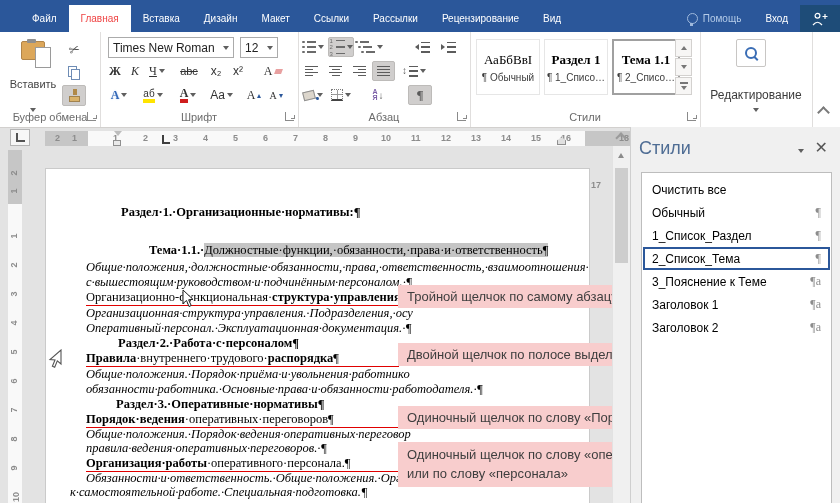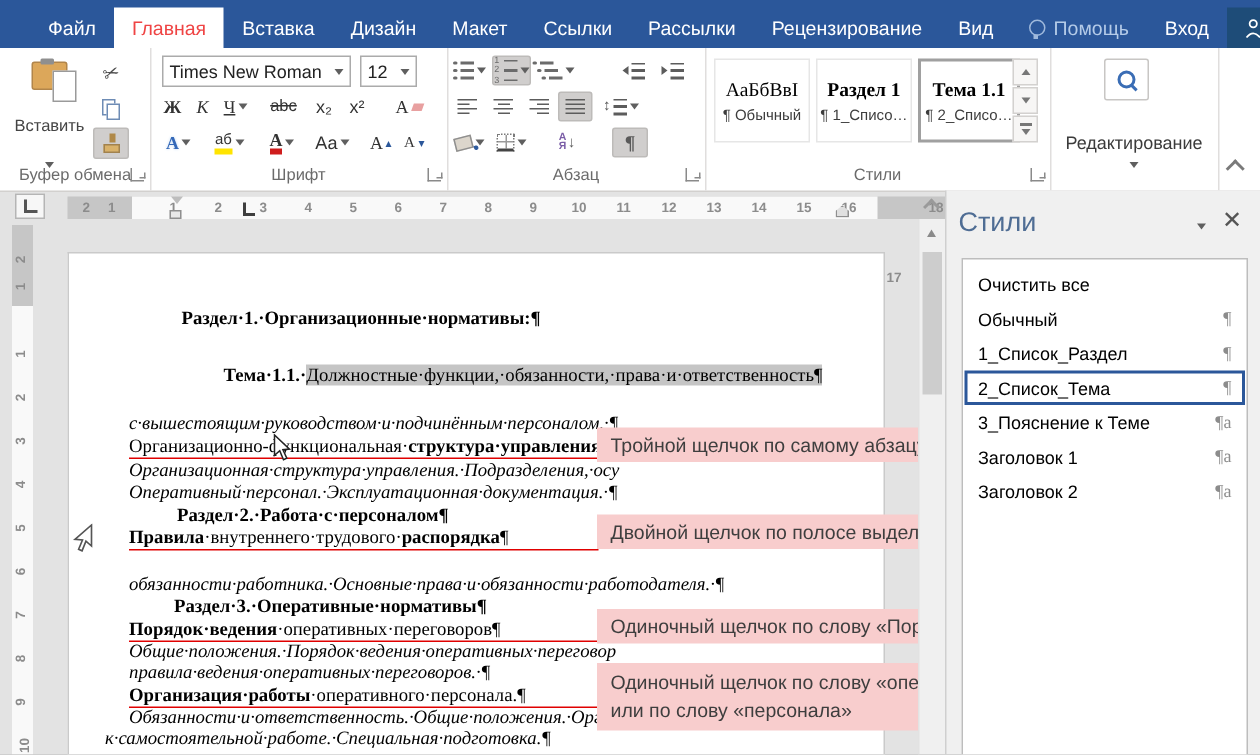--- a/index.html
+++ b/index.html
@@ -1,21 +1,21 @@
 <!DOCTYPE html>
 <html><head>
 <meta charset="utf-8">
 <style>
   html,body{margin:0;padding:0;background:#bfbfbf;}
   .screen{position:relative;width:840px;height:503px;background:#e3e3e3;overflow:hidden;
           font-family:"Liberation Sans",sans-serif;-webkit-font-smoothing:antialiased;}
 
   
   .tabbar{position:absolute;top:0;left:0;right:0;height:32px;background:#2b579a;display:flex;align-items:flex-end;}
-  .tab{height:27px;display:flex;align-items:center;padding:0 12px;color:#fff;font-size:13px;cursor:default;white-space:nowrap;}
+  .tab{height:27px;display:flex;align-items:center;padding:0 12px;color:#fff;font-size:10px;cursor:default;white-space:nowrap;}
   .tab.file{margin-left:20px;}
   .tab.active{background:#fff;color:#ef4444;}
   .tab-right{margin-left:auto;display:flex;align-items:flex-end;}
   .tab.help{color:#b4cbe8;}
   .bulb{width:9px;height:9px;border:1.5px solid #9fb9dc;border-radius:50%;position:relative;margin-right:5px;}
   .bulb::after{content:"";position:absolute;left:2px;top:9px;width:3px;height:2.5px;background:#9fb9dc;}
   .tab.share{background:#1e4c78;gap:6px;}
 
   
   .ribbon{position:absolute;top:32px;left:0;right:0;height:95px;background:#fff;border-bottom:1px solid #d2d0ce;}
@@ -480,26 +480,28 @@
     <b class="vn" style="top:226px;">6</b>
     <b class="vn" style="top:255px;">7</b>
     <b class="vn" style="top:284px;">8</b>
     <b class="vn" style="top:313px;">9</b>
     <b class="vn" style="top:342px;">10</b>
   </div>
 
   <div class="page">
     <div class="dl b" style="left:75px;top:36px;">Раздел·1.·Организационные·нормативы:¶</div>
     <div class="dl" style="left:103px;top:74px;"><b>Тема·1.1.·</b><span class="sel-gray">Должностные·функции,·обязанности,·права·и·ответственность¶</span></div>
+    <div class="dl i" style="left:40px;top:91px;">Общие·положения,·должностные·обязанности,·права,·ответственность,·взаимоотношения·</div>
     <div class="dl i" style="left:40px;top:106px;">с·вышестоящим·руководством·и·подчинённым·персоналом.·¶</div>
     <div class="dl redline" style="left:40px;top:121px;"><span>Организационно-функциональная·</span><b>структура·управления</b><span>·¶</span></div>
     <div class="dl i" style="left:40px;top:137px;">Организационная·структура·управления.·Подразделения,·осу</div>
     <div class="dl i" style="left:40px;top:152px;">Оперативный·персонал.·Эксплуатационная·документация.·¶</div>
     <div class="dl b" style="left:72px;top:167px;">Раздел·2.·Работа·с·персоналом¶</div>
     <div class="dl redline" style="left:40px;top:182px;"><b>Правила</b><span>·внутреннего·трудового·</span><b>распорядка</b><span>¶</span></div>
+    <div class="dl i" style="left:40px;top:198px;">Общие·положения.·Порядок·приёма·и·увольнения·работнико</div>
     <div class="dl i" style="left:40px;top:213px;">обязанности·работника.·Основные·права·и·обязанности·работодателя.·¶</div>
     <div class="dl b" style="left:70px;top:228px;">Раздел·3.·Оперативные·нормативы¶</div>
     <div class="dl redline" style="left:40px;top:243px;"><b>Порядок·ведения</b><span>·оперативных·переговоров</span><span>¶</span></div>
     <div class="dl i" style="left:40px;top:258px;">Общие·положения.·Порядок·ведения·оперативных·переговор</div>
     <div class="dl i" style="left:40px;top:272px;">правила·ведения·оперативных·переговоров.·¶</div>
     <div class="dl redline" style="left:40px;top:287px;"><b>Организация·работы</b><span>·оперативного·персонала.</span><span>¶</span></div>
     <div class="dl i" style="left:40px;top:302px;">Обязанности·и·ответственность.·Общие·положения.·Орган</div>
     <div class="dl i" style="left:24px;top:316px;">к·самостоятельной·работе.·Специальная·подготовка.¶</div>
   </div>
 

